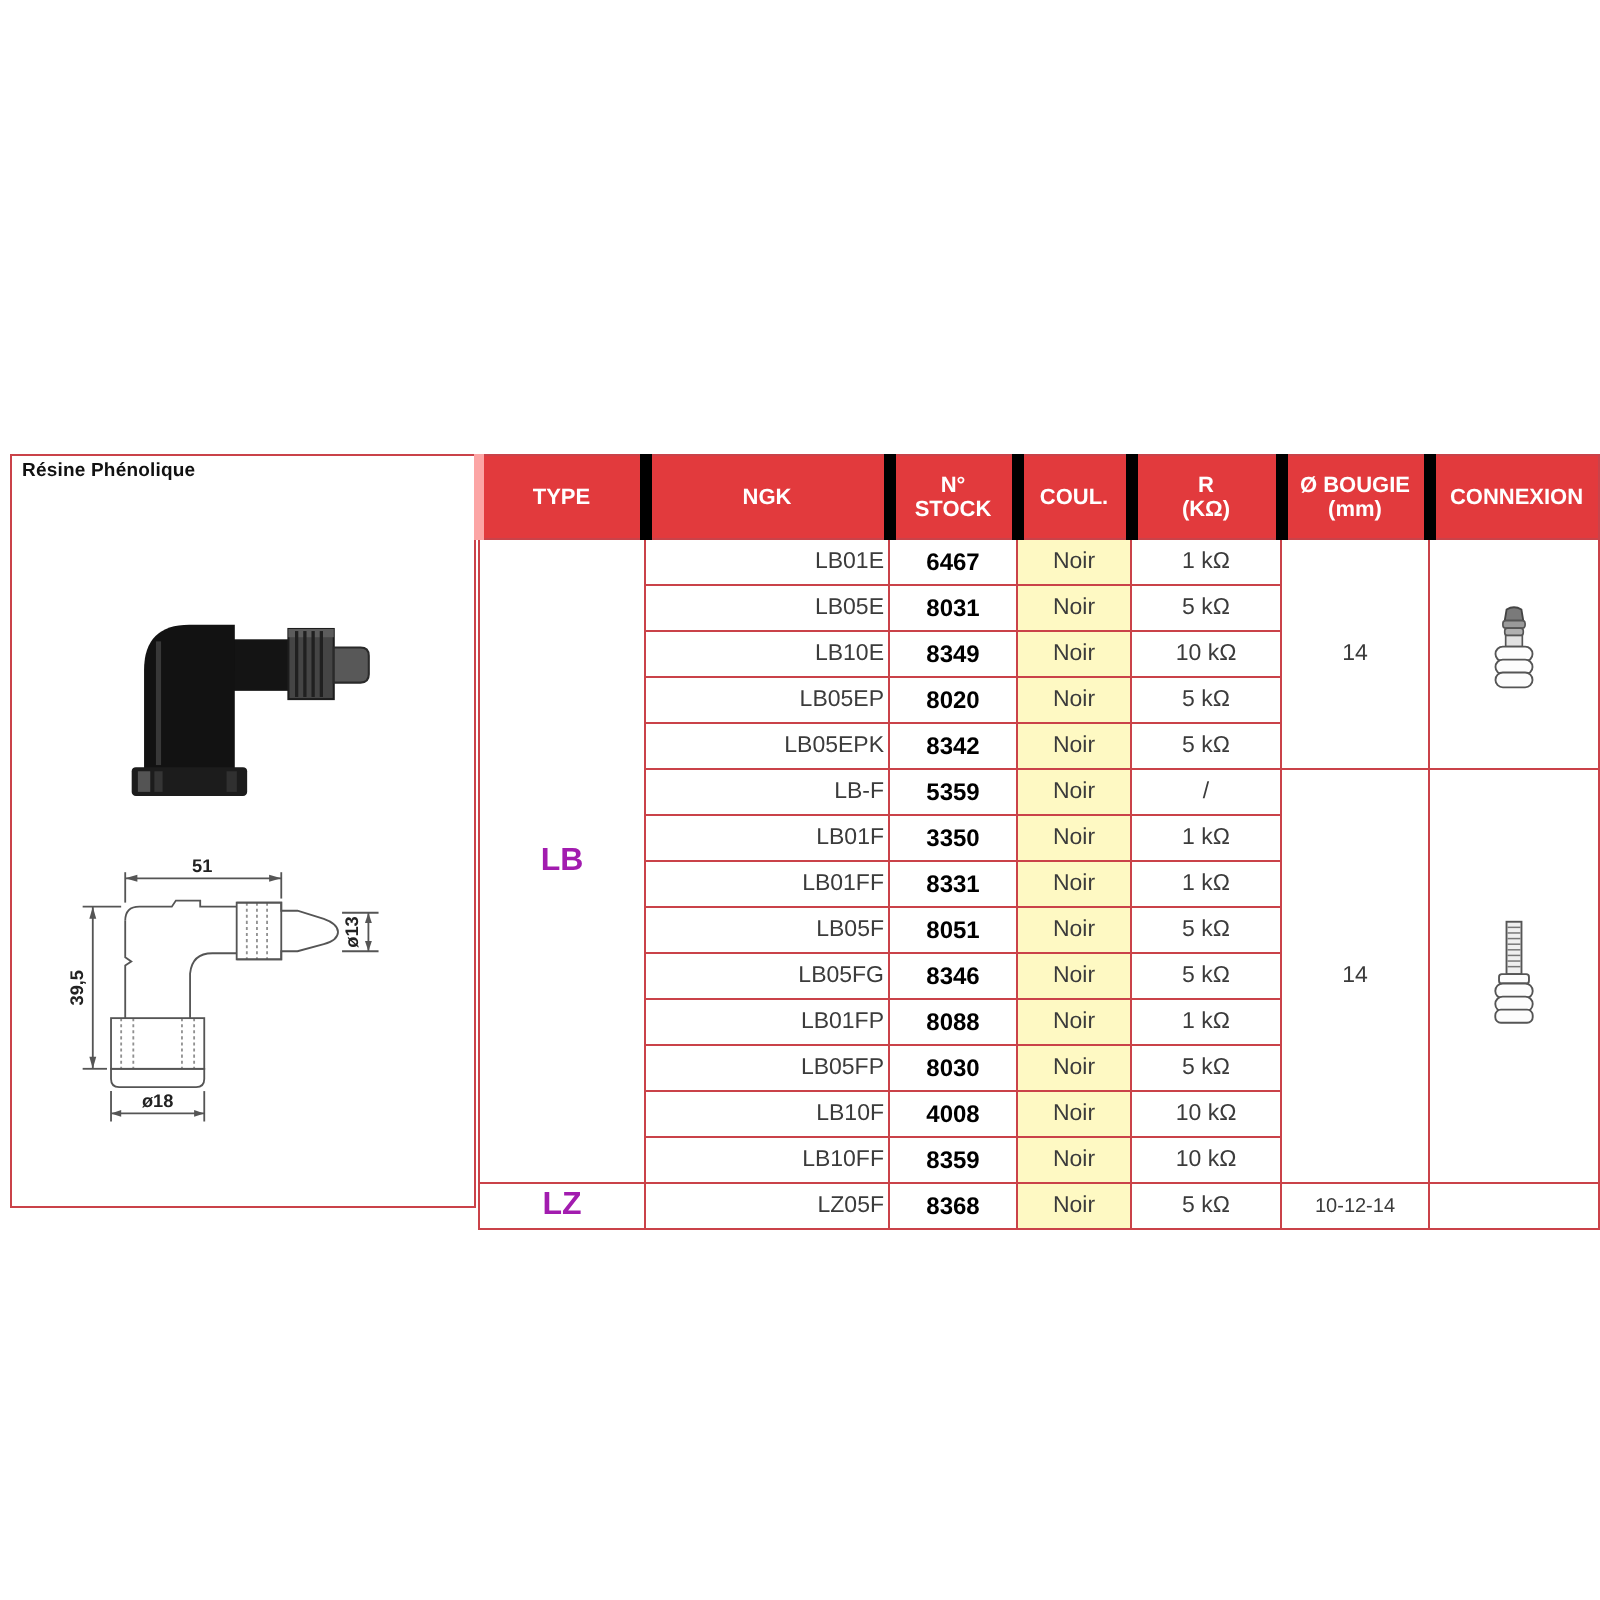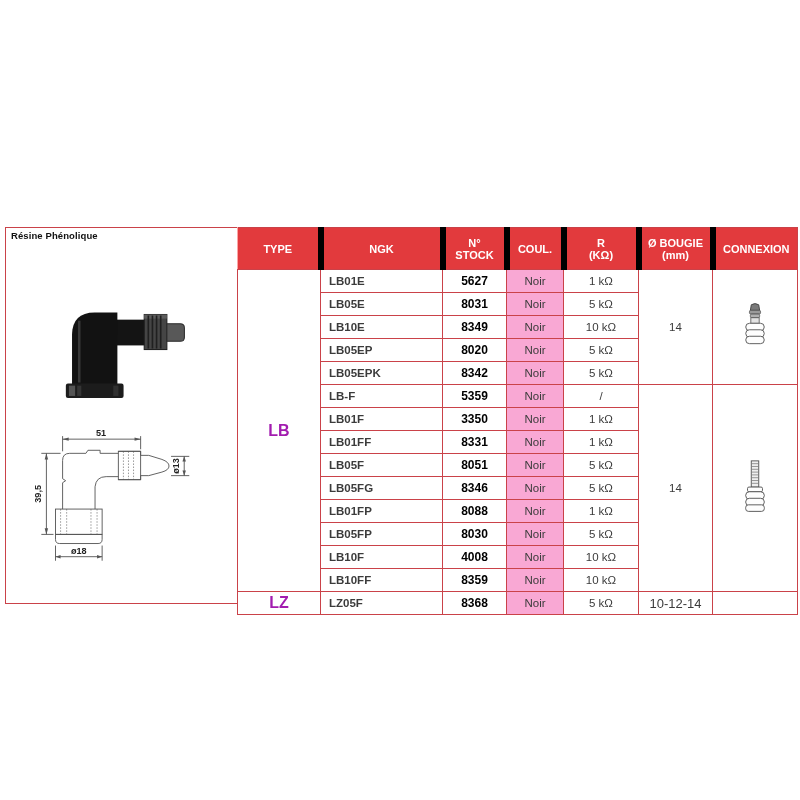--- a/index.html
+++ b/index.html
@@ -10,27 +10,27 @@
   .panel{position:absolute;left:0;top:0;width:231px;height:375px;border:1px solid #ca4249;background:#fff;}
   .material-label{position:absolute;left:5px;top:2px;font-size:9.5px;font-weight:bold;color:#111;letter-spacing:.1px;}
   .photo{position:absolute;left:45px;top:70px;width:140px;height:100px;}
   .tech-drawing{position:absolute;left:22px;top:200px;width:205px;height:152px;}
   .dim-text{font-size:9px;font-weight:bold;fill:#222;font-family:"Liberation Sans",sans-serif;}
 
   
   table.spec{position:absolute;left:232px;top:0;width:560px;height:377px;border-collapse:collapse;table-layout:fixed;border:1px solid #ca4249;}
   .spec th{background:#e23a3d;color:#fff;font-size:11px;line-height:12px;font-weight:bold;height:41px;
            border-left:6px solid #000000;border-bottom:1px solid #ca4249;padding:0;text-align:center;}
-  .spec th:first-child{border-left:1px solid #fca5a5;}
+  .spec th:first-child{border-left:5px solid #fca5a5;}
   .spec td{border:1px solid #ca4249;height:22px;padding:0 2px;font-size:11.5px;color:#3b3b3b;text-align:center;vertical-align:middle;overflow:hidden;}
-  .spec td.ngk{text-align:left;padding-left:8px;font-weight:bold;}
+  .spec td.ngk{text-align:right;padding-left:8px;}
   .spec td.stock{font-weight:bold;color:#000;font-size:12px;}
-  .spec td.coul{background:#f9a8d4;}
+  .spec td.coul{background:#fef9c3;}
   .spec td.type-cell{font-size:16px;font-weight:bold;color:#a21caf;}
-  .spec td.bougie-lz{font-size:13px;}
+  .spec td.bougie-lz{font-size:10px;}
   .spec td.connexion-cell{vertical-align:middle;}
   .icon-wrap{display:flex;align-items:center;justify-content:center;}
 </style>
 </head>
 <body>
 
 <div class="content">
 
   <div class="panel">
     <div class="material-label">Résine Phénolique</div>
@@ -147,21 +147,21 @@
           </th>
         <th>
             <div>CONNEXION</div>
           </th>
       </tr>
     </thead>
     <tbody>
       <tr>
         <td class="type-cell" rowspan="14">LB</td>
         <td class="ngk">LB01E</td>
-        <td class="stock">5627</td>
+        <td class="stock">6467</td>
         <td class="coul">Noir</td>
         <td class="r">1 kΩ</td>
         <td rowspan="5">14</td>
         <td rowspan="5" class="connexion-cell">
           <div class="icon-wrap">
             <svg width="32" height="50" viewBox="0 0 34 54" aria-hidden="true">
               <path d="M13,3 Q17,0.5 21,3 L22,9 L12,9 Z" fill="#7a7a7a" stroke="#444" stroke-width="1"></path>
               <rect x="11" y="9" width="12" height="4" rx="1.5" fill="#9a9a9a" stroke="#555" stroke-width="0.9"></rect>
               <rect x="12" y="13" width="10" height="4" rx="1.5" fill="#b0b0b0" stroke="#555" stroke-width="0.9"></rect>
               <rect x="12.5" y="17" width="9" height="6" fill="#e2e2e2" stroke="#555" stroke-width="0.9"></rect>

